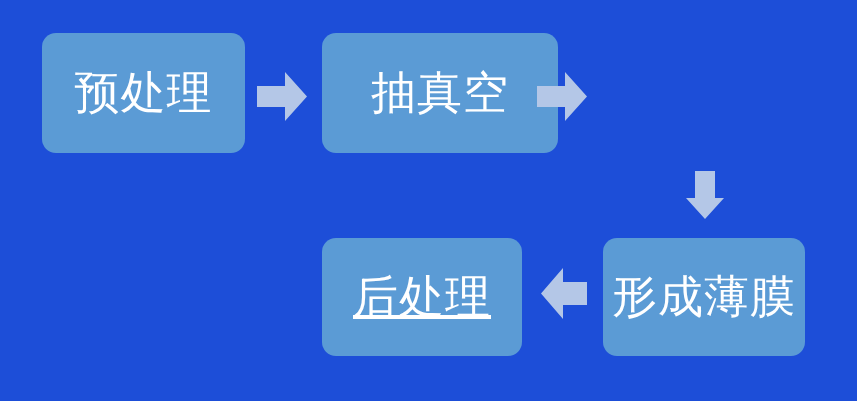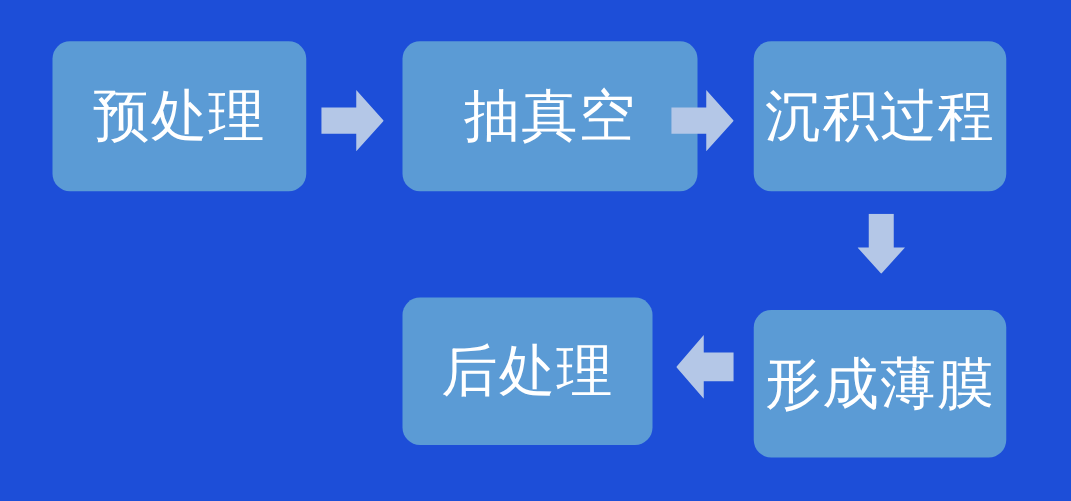--- a/index.html
+++ b/index.html
@@ -35,22 +35,22 @@
   }
   .node-label {
     display: block;
     transform: translateY(-1px);
   }
   
   #node-pretreatment { left: 42px;  top: 33px;  width: 203px; height: 120px; }
   #node-vacuum       { left: 322px; top: 33px;  width: 236px; height: 120px; }
   #node-deposition   { left: 603px; top: 33px;  width: 202px; height: 120px; }
   
-  #node-posttreatment { left: 322px; top: 238px; width: 200px; height: 118px; }
-  #node-filmforming   { left: 603px; top: 248px; width: 202px; height: 118px; }
+  #node-posttreatment { left: 322px; top: 238px; width: 200px; height: 118px; text-decoration: underline; }
+  #node-filmforming   { left: 603px; top: 238px; width: 202px; height: 118px; }
 
   .arrow {
     position: absolute;
     display: block;
   }
   #arrow-pretreatment-vacuum { left: 257px; top: 72px;  width: 50px; height: 49px; }
   #arrow-vacuum-deposition   { left: 537px; top: 72px;  width: 50px; height: 49px; }
   #arrow-deposition-film     { left: 686px; top: 171px; width: 38px; height: 48px; }
   #arrow-film-posttreatment  { left: 541px; top: 268px; width: 46px; height: 51px; }
 </style>
@@ -60,23 +60,20 @@
 <div id="canvas">
 
   <div class="node" id="node-pretreatment" style="background:#5B9BD5">
     <span class="node-label">预处理</span>
   </div>
 
   <div class="node" id="node-vacuum" style="background:#5B9BD5">
     <span class="node-label">抽真空</span>
   </div>
 
-  <div class="node" id="node-deposition" style="background:#5B9BD5">
-    <span class="node-label">沉积过程</span>
-  </div>
 
   <div class="node" id="node-posttreatment" style="background:#5B9BD5">
     <span class="node-label">后处理</span>
   </div>
 
   <div class="node" id="node-filmforming" style="background:#5B9BD5">
     <span class="node-label">形成薄膜</span>
   </div>
 
   <svg class="arrow" id="arrow-pretreatment-vacuum" viewBox="0 0 50 49" aria-hidden="true">

